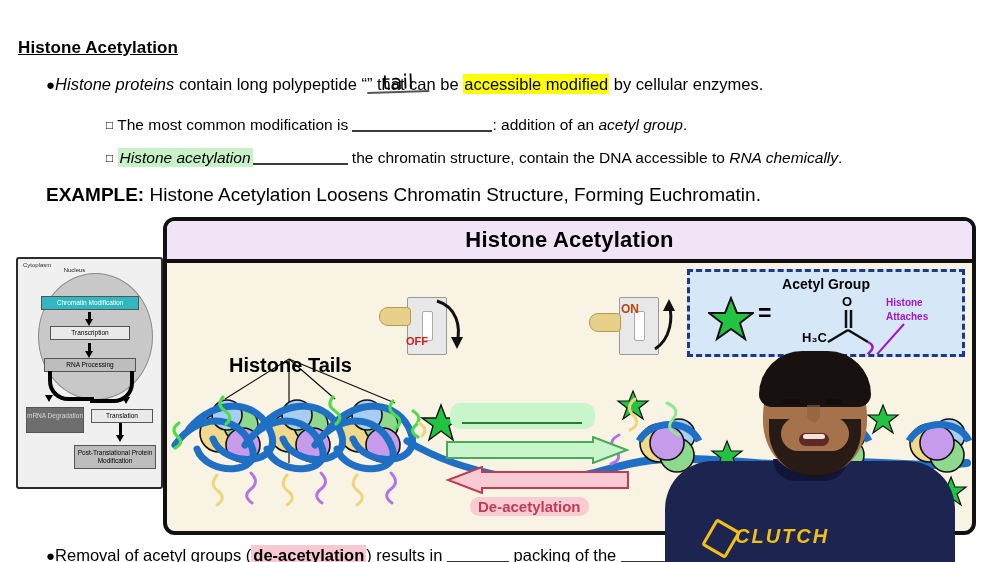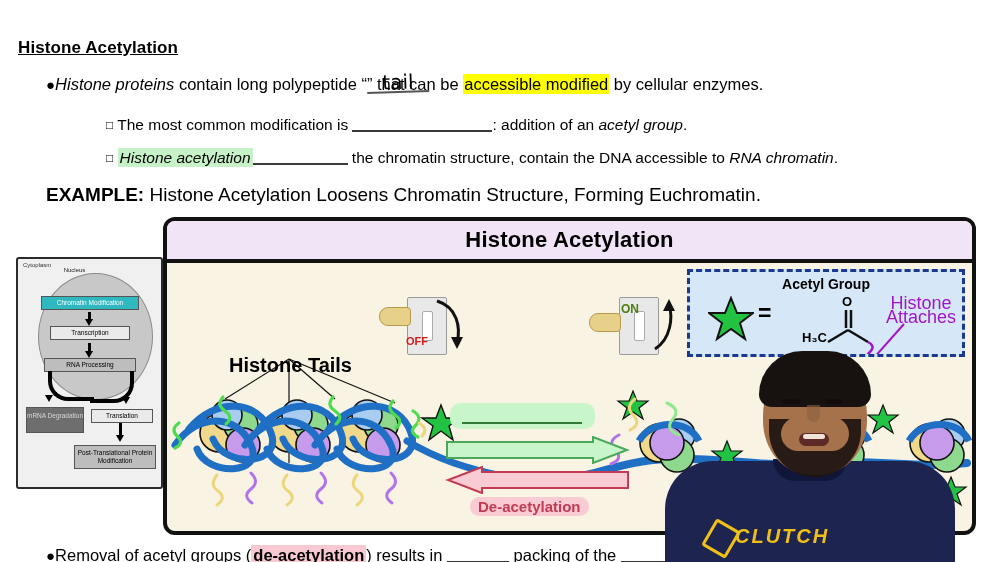--- a/index.html
+++ b/index.html
@@ -71,38 +71,38 @@
                 border-bottom:2px solid #2f7a38;display:block;}
 
   
   .switch{position:absolute;width:38px;height:56px;background:#e8e8e8;border:1px solid #9a9a9a;
           border-radius:2px;}
   .switch .toggle{position:absolute;left:14px;top:13px;width:9px;height:28px;background:#fff;
                   border:1px solid #aaa;border-radius:2px;}
   .sw-off{left:240px;top:34px;}
   .sw-on{left:452px;top:34px;}
   .sw-off .txt{position:absolute;left:-2px;top:37px;font-size:11px;font-weight:bold;color:#d31c1c;}
-  .sw-on .txt{position:absolute;left:1px;top:4px;font-size:12px;font-weight:bold;color:#4d7c0f;}
+  .sw-on .txt{position:absolute;left:1px;top:4px;font-size:12px;font-weight:bold;color:#c2410c;}
   .hand{position:absolute;}
   .handshape{position:absolute;width:30px;height:17px;background:#e7d08a;border:1px solid #b79b4d;
              border-radius:9px 4px 4px 9px;}
   .h-off{left:212px;top:44px;}
   .h-on{left:422px;top:50px;}
 
   
   .arrow-g{position:absolute;left:278px;top:173px;}
   .arrow-p{position:absolute;left:278px;top:203px;}
 
   .acetyl-box{position:absolute;left:520px;top:6px;width:272px;height:82px;
               background:#d6e8f7;border:3px dashed #1b3a8f;}
   .acetyl-title{position:absolute;top:4px;left:0;width:100%;text-align:center;
                 font-size:14px;font-weight:bold;}
   .acetyl-eq{position:absolute;left:68px;top:28px;font-size:23px;font-weight:bold;}
-  .histone-att{position:absolute;left:196px;top:24px;font-size:18px;color:#a215c9;
-               font-weight:normal;text-align:center;line-height:14px;}
+  .histone-att{position:absolute;left:196px;top:24px;font-size:10px;color:#a215c9;
+               font-weight:bold;text-align:left;line-height:14px;}
   .h3c{position:absolute;left:112px;top:58px;font-size:13px;font-weight:bold;}
   .o-lbl{position:absolute;left:152px;top:22px;font-size:13px;font-weight:bold;}
 
   
   .video{position:absolute;left:655px;top:333px;width:345px;height:229px;overflow:hidden;font-style:italic;}
   .shirt{position:absolute;left:10px;top:128px;width:290px;height:120px;background:#1d2450;
          border-radius:48px 48px 0 0;}
   .neck{position:absolute;left:118px;top:126px;width:74px;height:22px;background:#10163a;
         border-radius:0 0 40px 40px;}
   .head{position:absolute;left:108px;top:24px;width:104px;height:118px;background:#a5724c;
@@ -136,21 +136,21 @@
 <div class="line l1">
   <span class="bullet">●</span><span class="ital">Histone proteins</span><span> contain long polypeptide “</span><span class="hand">tail</span><span>” that can be </span><span class="hl-yellow">accessible modified</span><span> by cellular enzymes.</span>
 </div>
 
 <div class="line l2">
   <span class="sq">□</span><span> The most common modification is </span><span class="blank b1 gh"></span><span>: addition of an </span><span class="ital">acetyl group</span><span>.</span>
 </div>
 
 <div class="line l3">
   <span class="sq">□</span>
-  <span class="ital hl-green">Histone acetylation</span><span class="blank b2"></span><span> the chromatin structure, contain the DNA accessible to </span><span class="ital">RNA chromatin</span><span>.</span>
+  <span class="ital hl-green">Histone acetylation</span><span class="blank b2"></span><span> the chromatin structure, contain the DNA accessible to </span><span class="ital">RNA chemically</span><span>.</span>
 </div>
 
 <div class="line l4">
   <span class="bold">EXAMPLE:</span><span> Histone Acetylation Loosens Chromatin Structure, Forming Euchromatin.</span>
 </div>
 
 <div class="line l5">
   <span class="bullet">●</span><span>Removal of acetyl groups (</span><span class="hl-pink bold">de-acetylation</span><span>) results in </span><span class="blank sm"></span><span> packing of the </span><span class="blank sm"></span><span> (...romatin)</span>
 </div>
 

